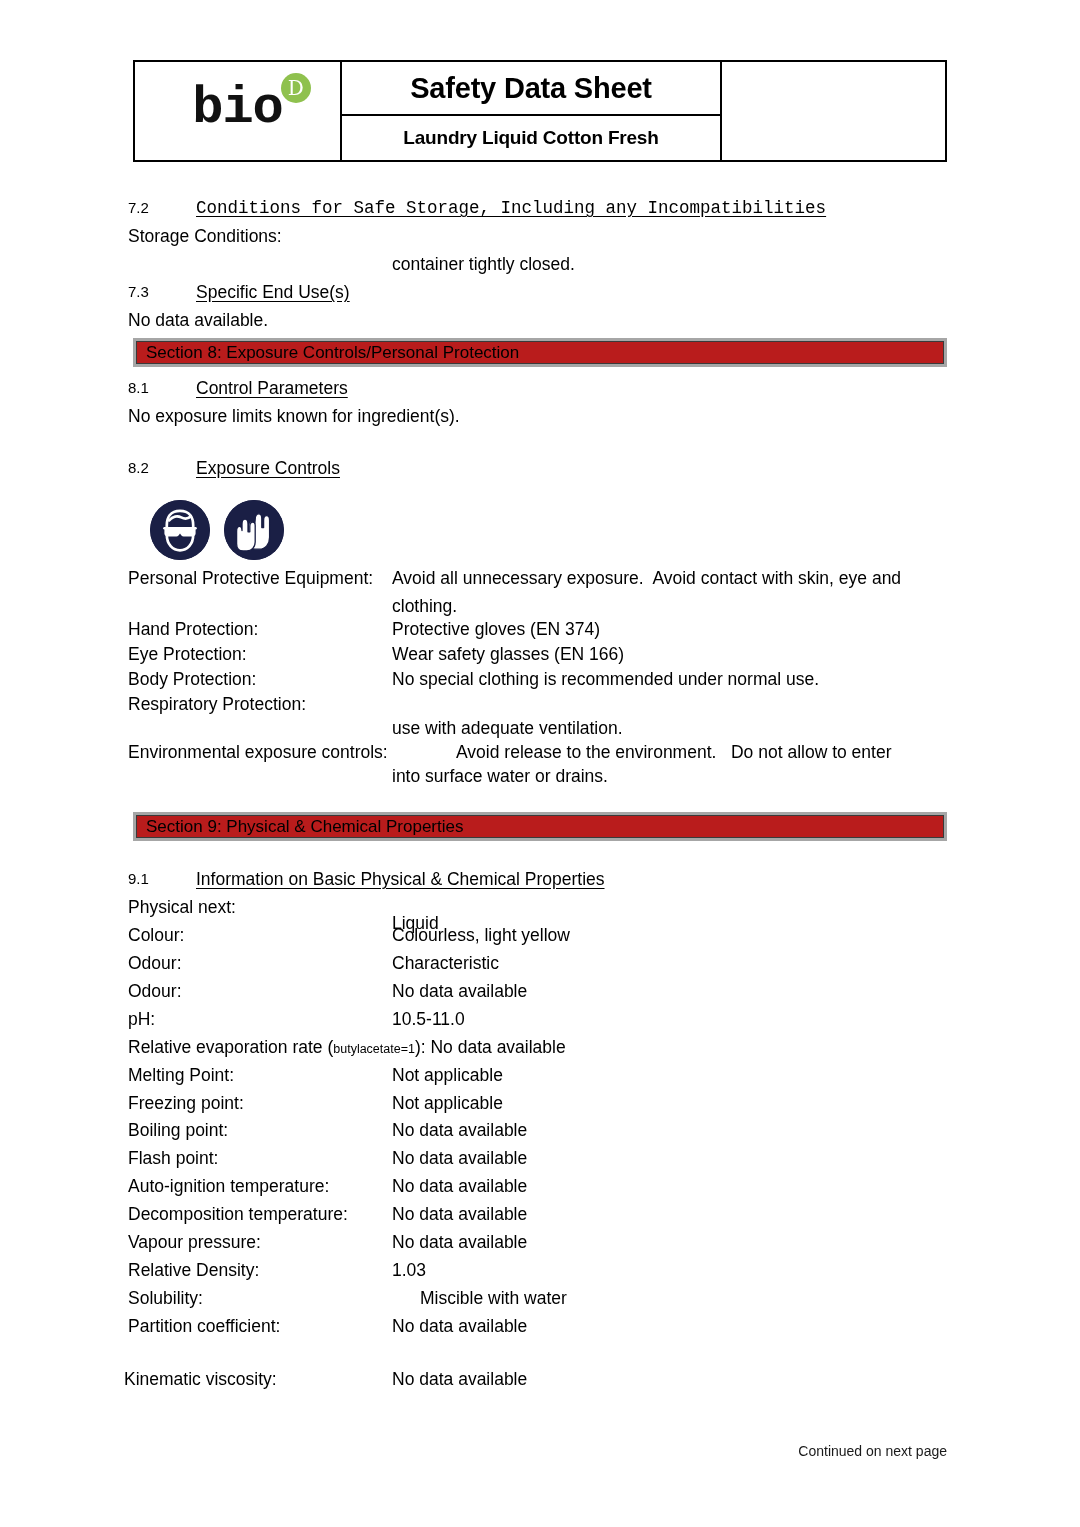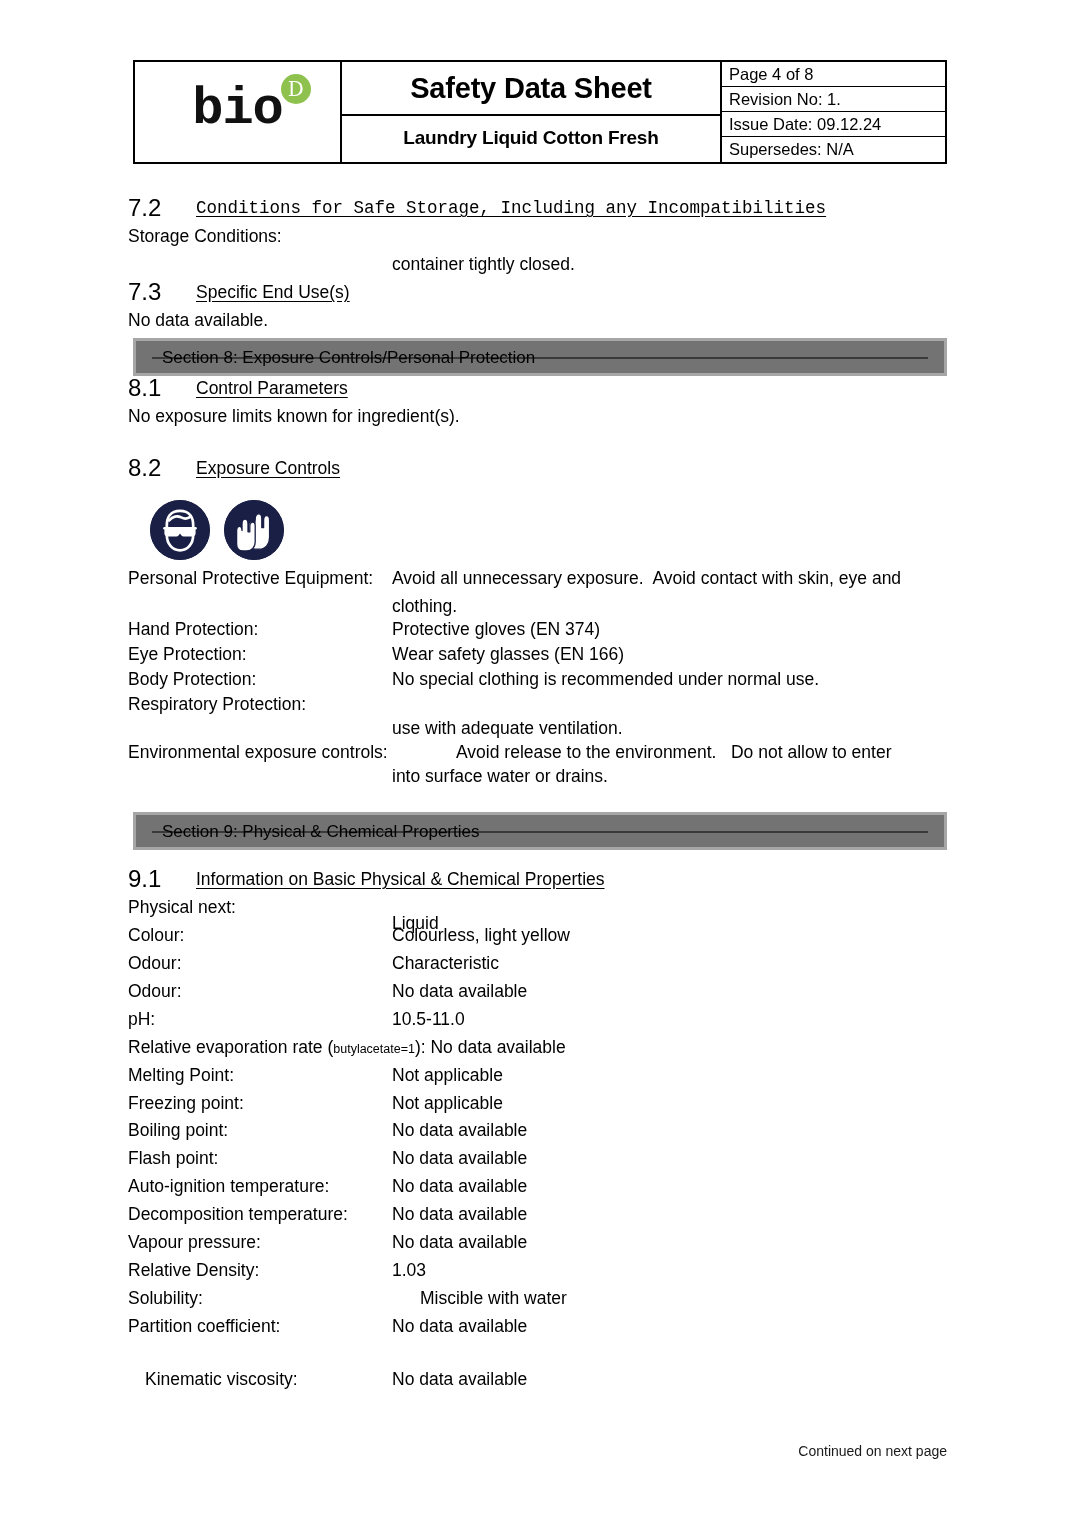--- a/index.html
+++ b/index.html
@@ -116,39 +116,39 @@
     border-bottom: none;
   }
 
   
   .txt {
     position: absolute;
     font-size: 17.5px;
     line-height: 28px;
     white-space: pre;
   }
-  .num { position: absolute; font-size: 24px; line-height: 28px; }
+  .num { position: absolute; font-size: 15px; line-height: 28px; }
   .sub-h {
     position: absolute;
     font-size: 17.5px;
     line-height: 28px;
     text-decoration: underline;
     text-underline-offset: 2.5px;
   }
 
   
   .section-box {
     position: absolute;
     left: 133px;
     width: 814px;
     height: 29px;
     box-sizing: border-box;
-    background: #737373;
+    background: #b91c1c;
     border: 3px solid #a6a6a6;
-    padding: 16px;
+    padding: 0;
   }
   .section-box-inner {
     width: 100%;
     height: 100%;
     box-sizing: border-box;
     border: 1px solid #3a3a3a;
     display: flex;
     align-items: center;
     padding-left: 9px;
     font-size: 17px;
@@ -192,26 +192,20 @@
         <span class="logo-text">bio</span>
         <span class="logo-badge">D</span>
       </span>
     </div>
 
     <div class="hdr-mid-cell">
       <div class="hdr-title">Safety Data Sheet</div>
       <div class="hdr-product">Laundry Liquid Cotton Fresh</div>
     </div>
 
-    <div class="hdr-right-cell">
-      <div class="r">Page 4 of 8</div>
-      <div class="r">Revision No: 1.</div>
-      <div class="r">Issue Date: 09.12.24</div>
-      <div class="r">Supersedes: N/A</div>
-    </div>
   </div>
 
   <div class="num" style="left:128px; top:194px;">7.2</div>
   <div class="sub-h" style="left:196px; top:194px;font-family:Liberation Mono, monospace;">Conditions for Safe Storage, Including any Incompatibilities</div>
 
   <div class="txt" style="left:128px; top:222px;">Storage Conditions:</div>
   <div class="txt" style="left:392px; top:250px;">container tightly closed.</div>
 
   <div class="num" style="left:128px; top:278px;">7.3</div>
   <div class="sub-h" style="left:196px; top:278px;">Specific End Use(s)</div>
@@ -313,18 +307,18 @@
 
   <div class="txt" style="left:128px; top:1256px;">Relative Density:</div>
   <div class="txt" style="left:392px; top:1256px;">1.03</div>
 
   <div class="txt" style="left:128px; top:1284px;">Solubility:</div>
   <div class="txt" style="left:392px; top:1284px;margin-left:28px;">Miscible with water</div>
 
   <div class="txt" style="left:128px; top:1312px;">Partition coefficient:</div>
   <div class="txt" style="left:392px; top:1312px;">No data available</div>
 
-  <div class="txt" style="left:145px; top:1365px;text-align:right;">Kinematic viscosity:</div>
+  <div class="txt" style="left:124px; top:1365px;text-align:right;">Kinematic viscosity:</div>
   <div class="txt" style="left:392px; top:1365px;">No data available</div>
 
   <div class="footer-note">Continued on next page</div>
 
 </div>
 
 </body></html>

